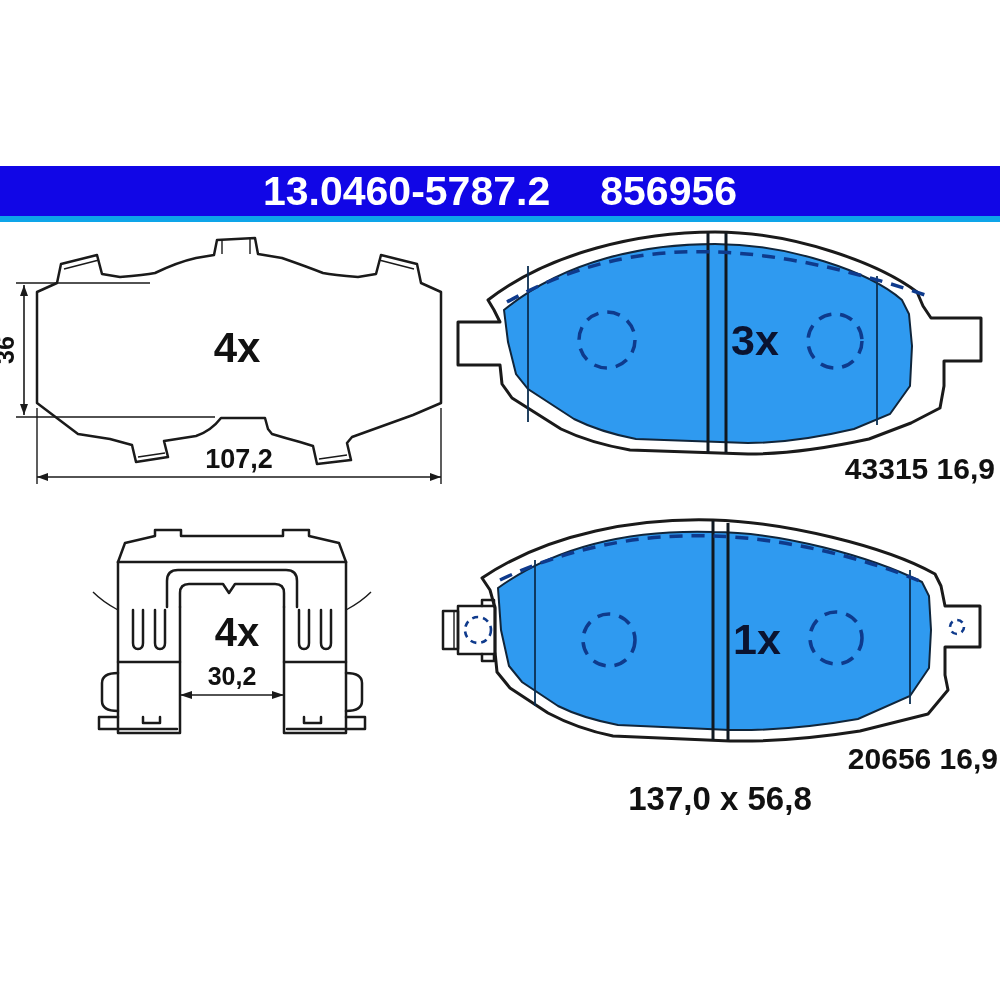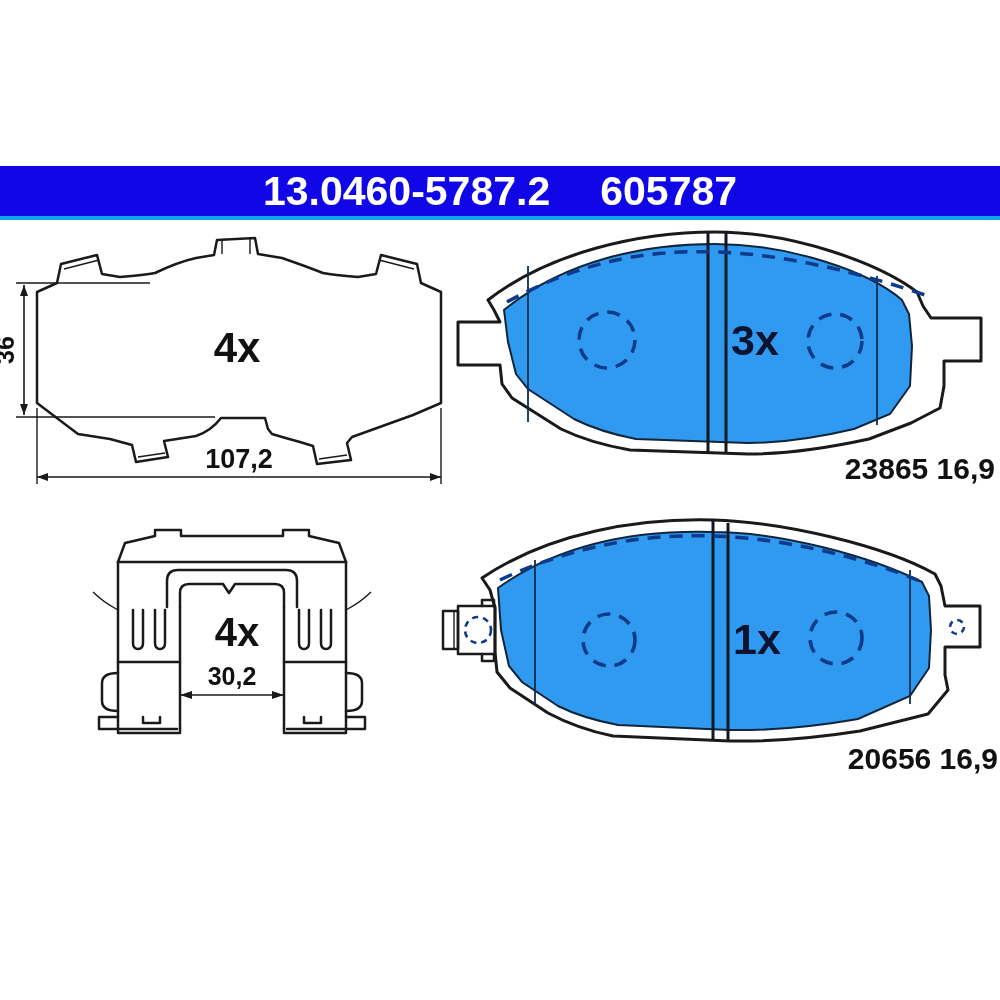--- a/index.html
+++ b/index.html
@@ -1,21 +1,21 @@
 <!DOCTYPE html>
 <html><head>
 <meta charset="utf-8">
 <style>
   html,body{margin:0;padding:0;background:#ffffff;}
   body{font-family:"Liberation Sans", sans-serif;}
   .stage{position:relative;width:1000px;height:1000px;background:#ffffff;overflow:hidden;}
 
   .banner{
     position:absolute;left:0;top:166px;width:1000px;height:50px;
-    background:#1106E6;border-bottom:4px solid #0ea5e9;
+    background:#1106E6;border-bottom:6px solid #0ea5e9;
     display:flex;align-items:center;justify-content:center;gap:50px;
     color:#ffffff;font-weight:bold;font-size:41px;letter-spacing:0px;
   }
   .banner span{line-height:1;}
 
   .drw{position:absolute;}
   .lbl{
     position:absolute;color:#111111;font-weight:bold;
   }
   .lbl-right{text-align:right;}
@@ -35,21 +35,21 @@
   .slot{fill:none;stroke:#101820;stroke-width:3;}
   .chamfer{fill:none;stroke:#0c2f52;stroke-width:1.8;}
 </style>
 </head>
 <body>
 
 <div class="stage">
 
   <div class="banner">
     <span>13.0460-5787.2</span>
-    <span>605787</span>
+    <span>856956</span>
   </div>
 
   <svg class="drw" style="left:0;top:228px" width="460" height="262" viewBox="0 0 460 262">
 
     <path class="outline" d="
       M 37,64 L 57,55
       L 61,36 L 97,27 L 102,46
       L 120,49 Q 145,47 155,45 Q 178,34 196,30 L 214,27
       L 217,12 L 255,10 L 258,26 L 264,27
       L 282,30 Q 305,38 323,45 Q 333,47 358,49
@@ -113,21 +113,21 @@
     <path class="slot" d="M 258,7 V 227 M 276,7 V 227"></path>
 
     <path class="dash" d="
       M 57,76 C 140,30 210,24 265,26 C 340,28 420,50 478,70"></path>
 
     <circle class="dash" cx="157" cy="114" r="28"></circle>
     <circle class="dash" cx="385" cy="115" r="27"></circle>
 
     <text class="qty-navy" font-size="43" text-anchor="middle" x="305" y="129">3x</text>
   </svg>
-  <div class="lbl lbl-right" style="left:820px;top:452px;width:175px;font-size:30px">23865 16,9</div>
+  <div class="lbl lbl-right" style="left:820px;top:452px;width:175px;font-size:30px">43315 16,9</div>
 
   <svg class="drw" style="left:85px;top:515px" width="320" height="235" viewBox="0 0 320 235">
 
     <path class="outline" d="
       M 33,47 L 40,28 L 70,21 L 70,15 L 96,15 L 96,21
       L 198,21 L 198,15 L 224,15 L 224,21 L 254,28 L 261,47"></path>
     <path class="outline" d="M 33,47 H 261"></path>
 
     <path class="outline" d="
       M 82,92 V 66 Q 82,55 93,55 H 201 Q 212,55 212,66 V 92"></path>
@@ -200,14 +200,15 @@
       M 70,70 C 150,32 225,24 283,26 C 355,28 435,48 492,72"></path>
 
     <circle class="dash" cx="179" cy="130" r="26"></circle>
     <circle class="dash" cx="406" cy="128" r="26"></circle>
     <circle class="dash-sm" cx="527" cy="117" r="7"></circle>
 
     <text class="qty-navy" font-size="43" text-anchor="middle" x="327" y="144">1x</text>
   </svg>
   <div class="lbl lbl-right" style="left:820px;top:742px;width:178px;font-size:30px">20656 16,9</div>
 
+  <div class="lbl lbl-center" style="left:580px;top:780px;width:280px;font-size:33px">137,0 x 56,8</div>
 
 </div>
 
 </body></html>

